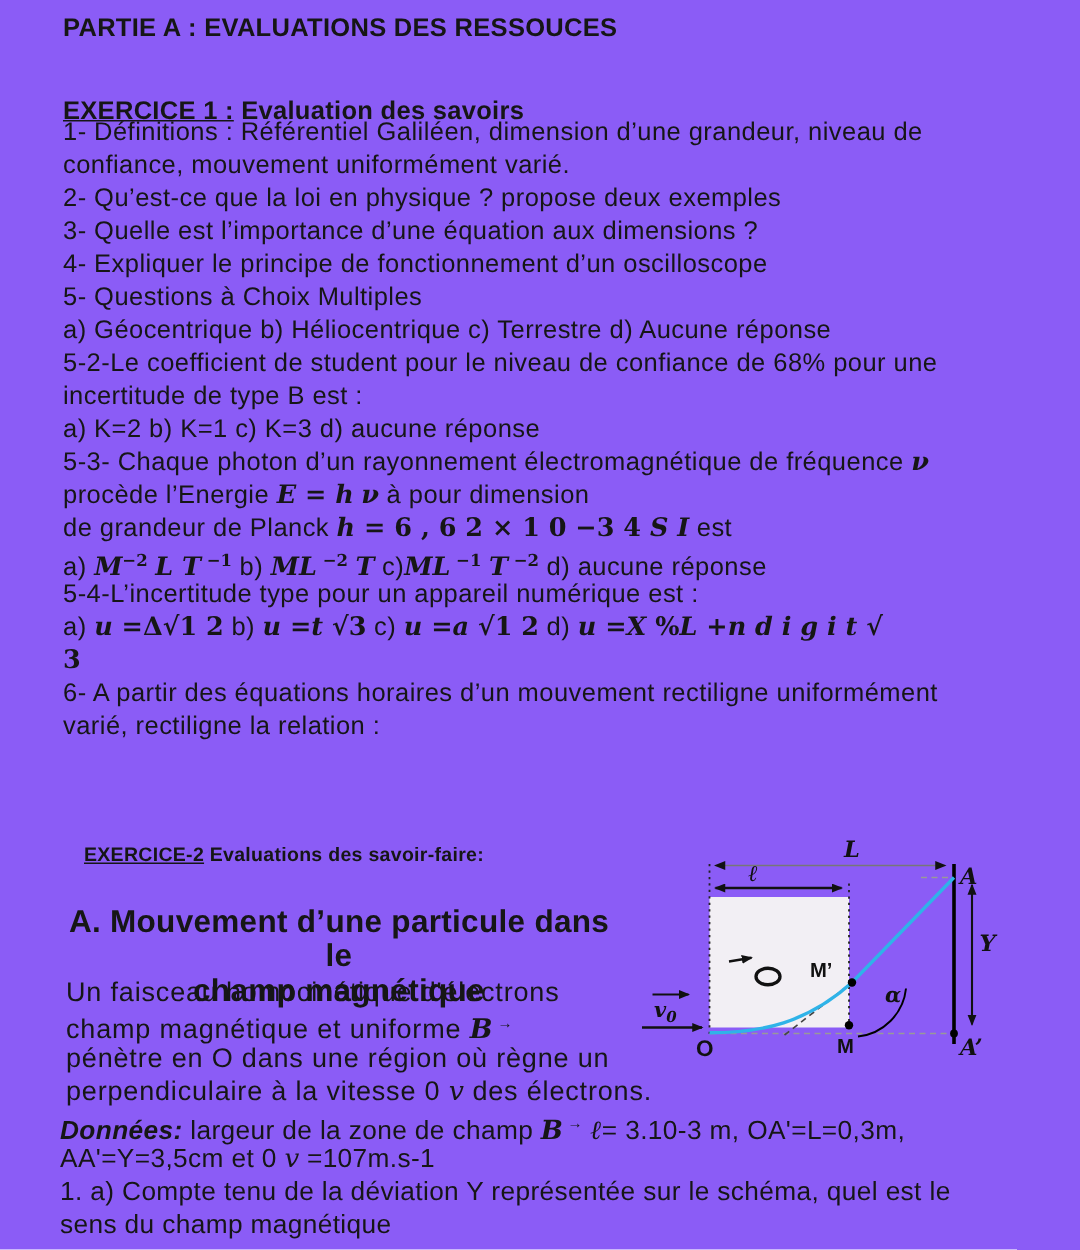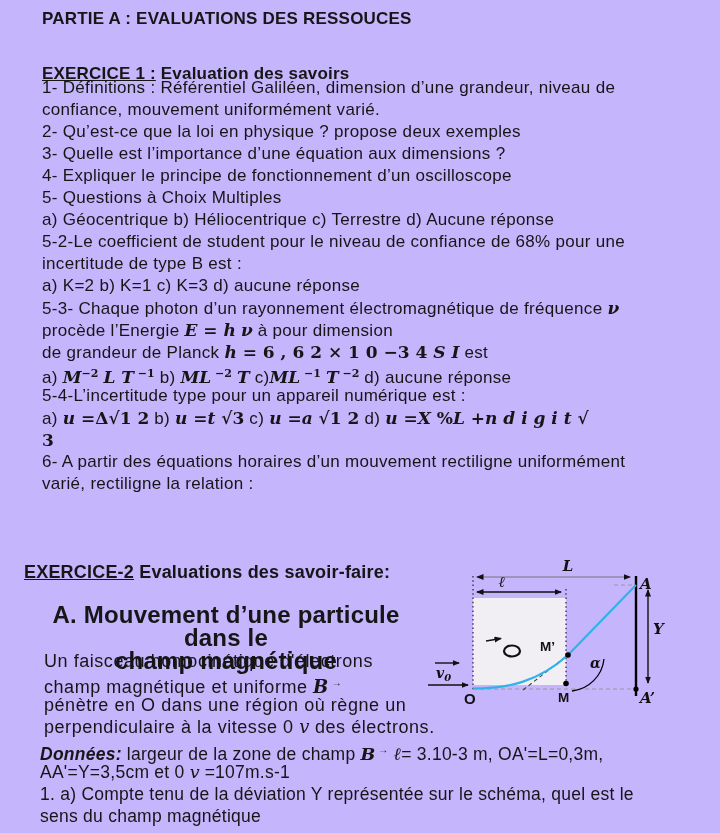--- a/index.html
+++ b/index.html
@@ -1,26 +1,26 @@
 <!DOCTYPE html>
 <html><head>
 <meta charset="utf-8">
 <style>
   html,body{margin:0;padding:0;background:#fff;}
   .page{
-    position:relative;width:720px;height:833px;background:#c4b5fd;
+    position:relative;width:720px;height:833px;background:#8b5cf6;
     font-family:"Liberation Sans",sans-serif;color:#161616;overflow:hidden;
   }
   .abs{position:absolute;}
   .title{top:9px;left:42px;font-size:17px;font-weight:700;letter-spacing:.2px;}
   .ex1-head{top:56px;left:42px;font-size:17px;letter-spacing:.2px;margin-top:8px;}
   .body-lines{top:77px;left:42px;width:670px;font-size:17px;letter-spacing:.30px;}
   .body-lines .line{height:22px;line-height:22px;white-space:nowrap;}
-  .ex2-head{top:562px;left:24px;font-size:18px;letter-spacing:.2px;}
-  .secA{top:603px;left:40px;width:372px;text-align:center;font-weight:700;font-size:24px;line-height:23px;letter-spacing:.2px;}
+  .ex2-head{top:562px;left:56px;font-size:13px;letter-spacing:.2px;}
+  .secA{top:603px;left:40px;width:372px;text-align:center;font-weight:700;font-size:21px;line-height:23px;letter-spacing:.2px;}
   .paraA{top:650px;left:44px;font-size:18px;letter-spacing:.55px;}
   .paraA .line{height:22px;line-height:22px;white-space:nowrap;}
   .bottom{top:739px;left:40px;font-size:17.5px;letter-spacing:.25px;}
   .bottom .line{height:22px;line-height:22.2px;white-space:nowrap;}
   
   .s-n{}
   .s-b{font-weight:700;}
   .s-bu{font-weight:700;text-decoration:underline;}
   .s-bi{font-weight:700;font-style:italic;}
   .s-m{font-family:"DejaVu Serif",serif;font-weight:700;font-style:italic;letter-spacing:0;}

